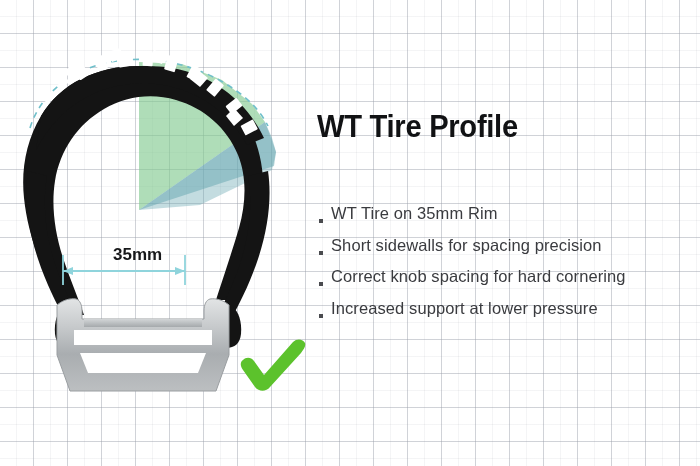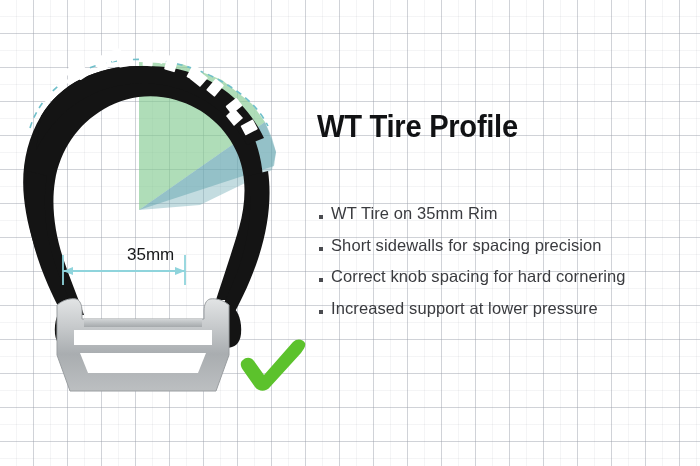--- a/index.html
+++ b/index.html
@@ -25,32 +25,32 @@
   .title{
     position:absolute;left:12px;top:84px;
     font-size:31px;font-weight:bold;color:#111214;
     letter-spacing:-0.3px;
     font-family:"Liberation Sans Narrow","Liberation Sans",sans-serif;
     transform:scaleX(0.94);transform-origin:left center;
     white-space:nowrap;
   }
   .bullets{position:absolute;left:14px;top:178px;width:380px;}
   .bullet{
-    display:flex;align-items:center;
+    display:flex;align-items:flex-end;
     margin-bottom:11.5px;
     color:#3a3b3f;font-size:16.5px;line-height:20px;
     letter-spacing:0.1px;white-space:nowrap;
   }
   .bullet .sq{
     width:4px;height:4px;background:#4a4b4f;
     margin-top:8px;margin-right:8px;flex:0 0 auto;
   }
   .dim-label{
-    position:absolute;left:127px;top:245px;
-    font-size:17px;color:#17181a;font-weight:normal;
+    position:absolute;left:113px;top:245px;
+    font-size:17px;color:#17181a;font-weight:bold;
     letter-spacing:0px;
   }
 </style>
 </head>
 <body>
 
 <div id="page">
 
   <div class="diagram">
     <svg width="320" height="466" viewBox="0 0 320 466">

